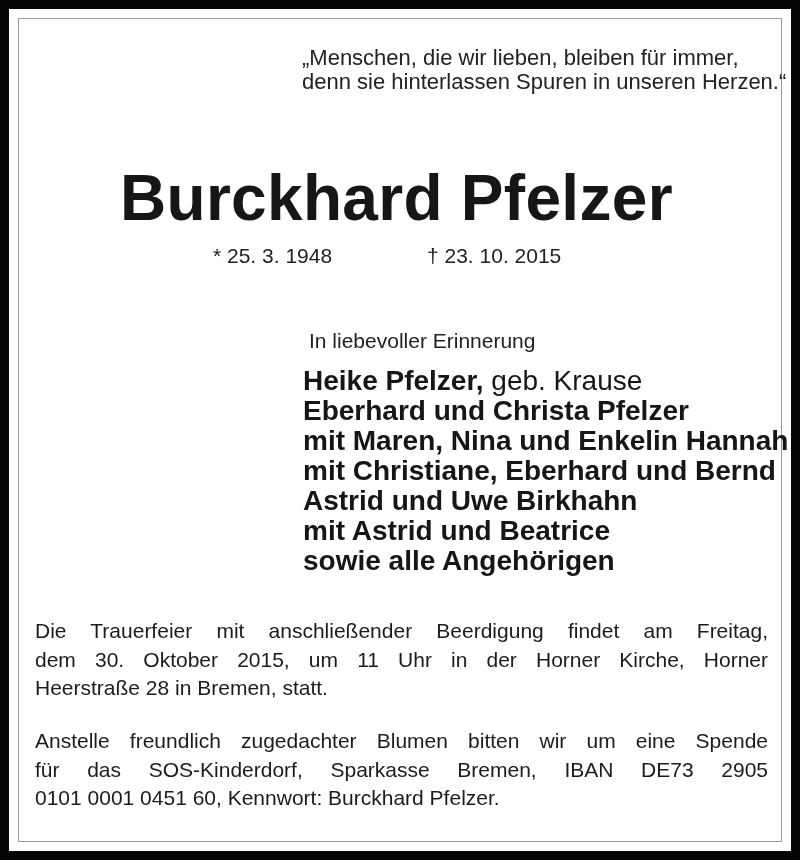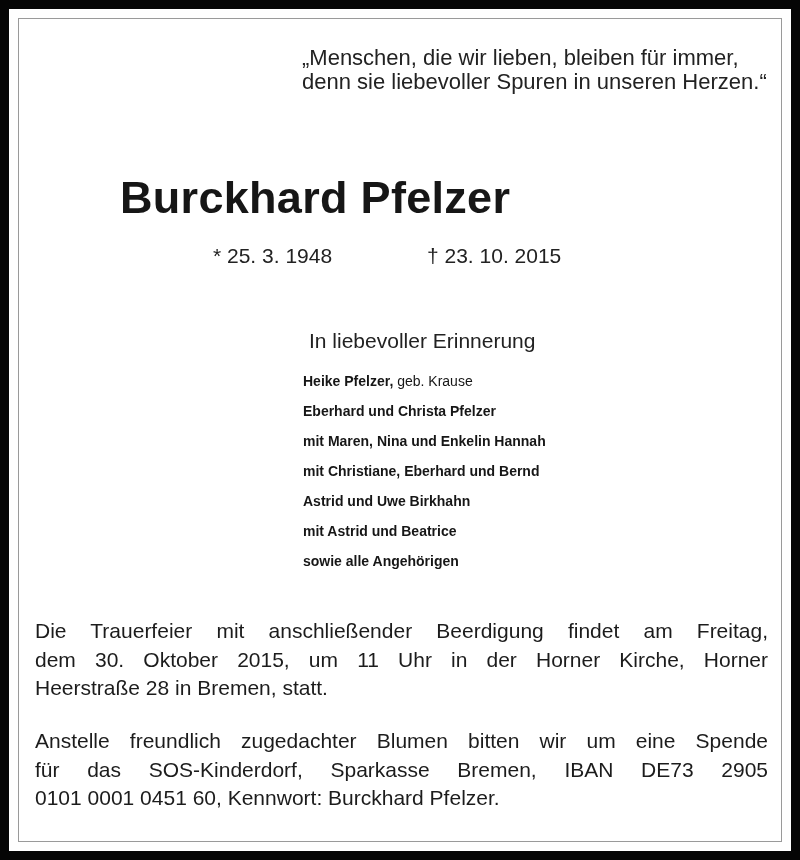--- a/index.html
+++ b/index.html
@@ -20,32 +20,32 @@
       position: absolute; left: 9px; top: 9px; right: 9px; bottom: 9px;
       border: 1px solid #9a9a9a;
     }
     .abs { position: absolute; white-space: nowrap; }
     .quote {
       left: 302px; top: 46px;
       font-size: 22px; line-height: 24px; color: #222;
     }
     .name {
       left: 120px; top: 160px;
-      font-size: 45px; font-weight: bold; line-height: 76px;
+      font-size: 64px; font-weight: bold; line-height: 76px;
       letter-spacing: 0.3px; color: #161616;
     }
     .born { left: 213px; top: 243px; font-size: 21px; line-height: 26px; color: #222; }
     .died { left: 427px; top: 243px; font-size: 21px; line-height: 26px; color: #222; }
     .memory {
       left: 309px; top: 327px;
       font-size: 21px; line-height: 28px; color: #222;
     }
     .family {
       left: 303px; top: 366px;
-      font-size: 14px; line-height: 30px; color: #161616;
+      font-size: 28px; line-height: 30px; color: #161616;
     }
     .family div { height: 30px; }
     .bold { font-weight: bold; }
     .normal { font-weight: normal; }
     .para {
       left: 35px; width: 733px;
       font-size: 21px; line-height: 28.5px; color: #1c1c1c;
       white-space: normal; text-align: justify;
     }
     .para span.line { display: block; text-align: justify; text-align-last: justify; }
@@ -55,21 +55,21 @@
   </style>
 </head>
 <body>
 
 <div class="frame">
   <div class="inner-line"></div>
 </div>
 
 <div class="abs quote">
   <div>„Menschen, die wir lieben, bleiben für immer,</div>
-  <div>denn sie liebevoller Spuren in unseren Herzen.“</div>
+  <div>denn sie hinterlassen Spuren in unseren Herzen.“</div>
 </div>
 
 <div class="abs name">Burckhard Pfelzer</div>
 
 <div class="abs born">* 25. 3. 1948</div>
 <div class="abs died">† 23. 10. 2015</div>
 
 <div class="abs memory">In liebevoller Erinnerung</div>
 
 <div class="abs family">

